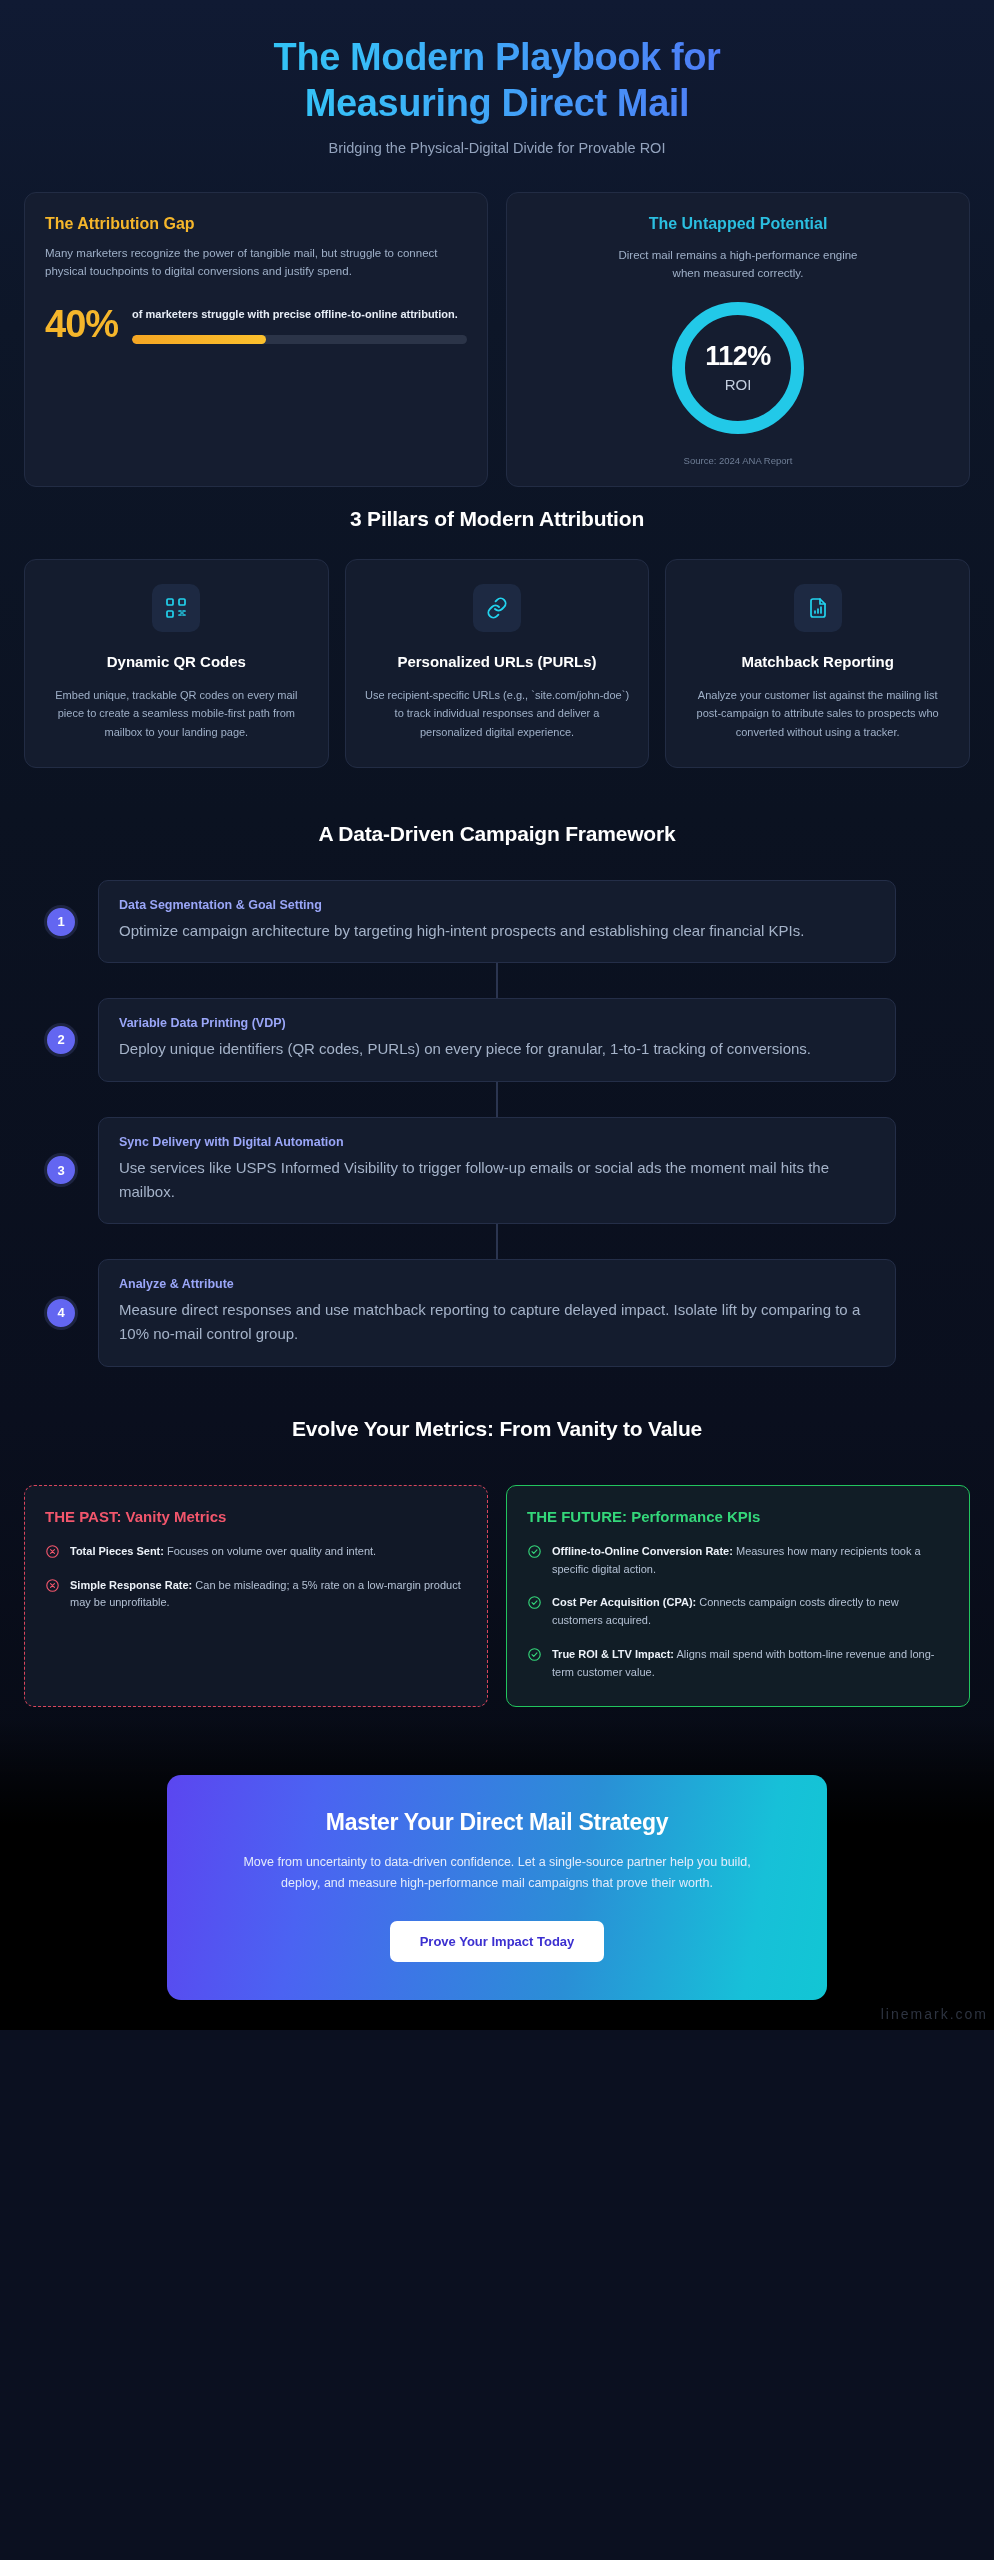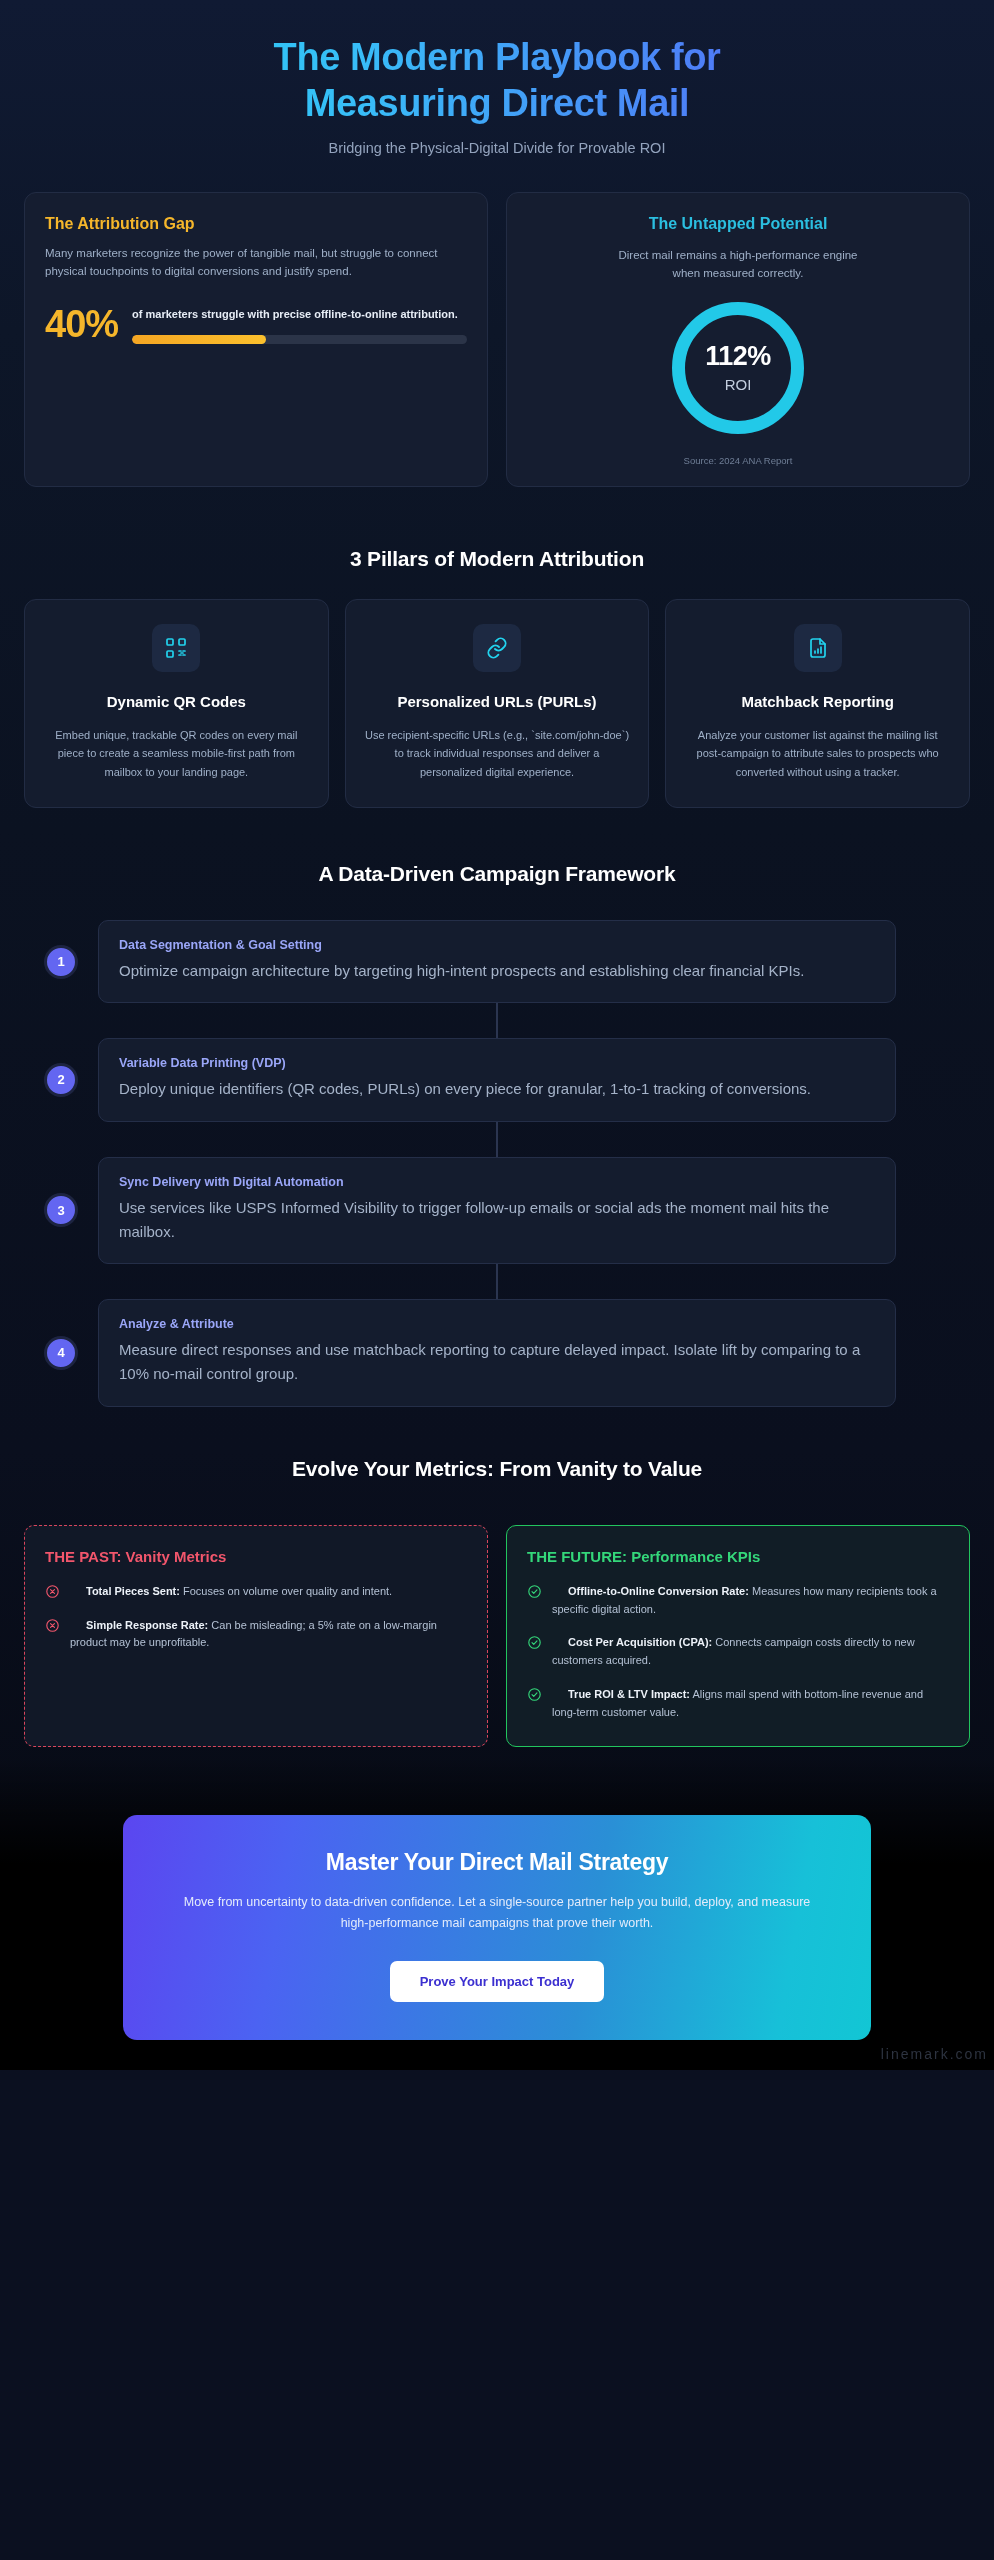--- a/index.html
+++ b/index.html
@@ -161,21 +161,21 @@
   }
 
   
   .sec-title {
     text-align: center;
     color: #ffffff;
     font-size: 21px;
     font-weight: bold;
     letter-spacing: -0.2px;
   }
-  .sec-title.pillars { margin: 60px 0 28px 0; }
+  .sec-title.pillars { margin: 20px 0 28px 0; }
   .sec-title.framework { margin: 54px 0 34px 0; }
   .sec-title.metrics { margin: 50px 0 32px 0; }
 
   
   .pillars-row {
     display: flex;
     gap: 16px;
     padding: 0 24px;
   }
   .pillar {
@@ -303,31 +303,31 @@
   .m-icon {
     flex-shrink: 0;
     width: 15px; height: 15px;
     margin-top: 1px;
   }
   .m-text {
     font-size: 11px;
     line-height: 1.62;
     color: #b4c1d4;
   }
-  .m-text b { color: #edf2f9; font-weight: bold; margin-left: 16px; }
+  .m-text b { color: #edf2f9; font-weight: bold; }
 
   
   .cta-zone {
     padding: 56px 0 0 0;
     background: linear-gradient(180deg, rgba(0,0,0,0) 0%, #000000 34%, #000000 100%);
     position: relative;
   }
   .cta {
     margin: 0 auto;
-    width: 748px;
+    width: 660px;
     border-radius: 14px;
     background: linear-gradient(100deg, #5b46f0 0%, #4b63f2 22%, #2a8fd6 62%, #17c0d8 88%, #12c6d4 100%);
     padding: 34px 60px 38px 60px;
     text-align: center;
   }
   .cta h2 {
     color: #ffffff;
     font-size: 23px;
     font-weight: bold;
     letter-spacing: -0.3px;

